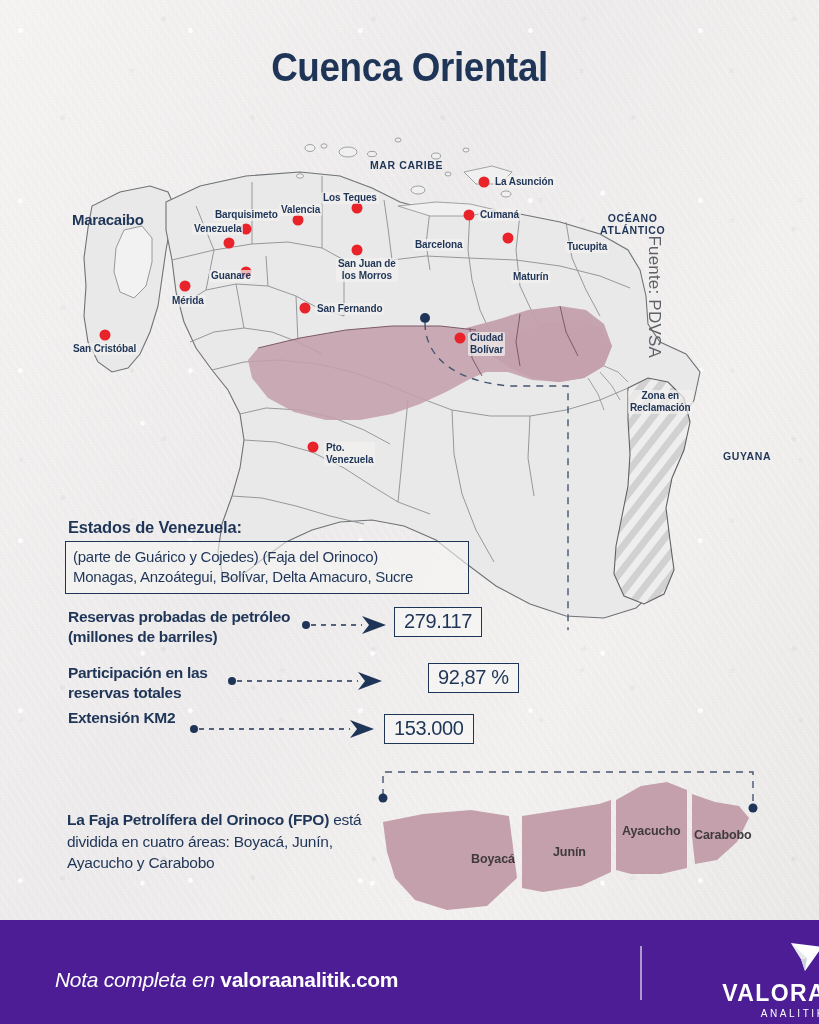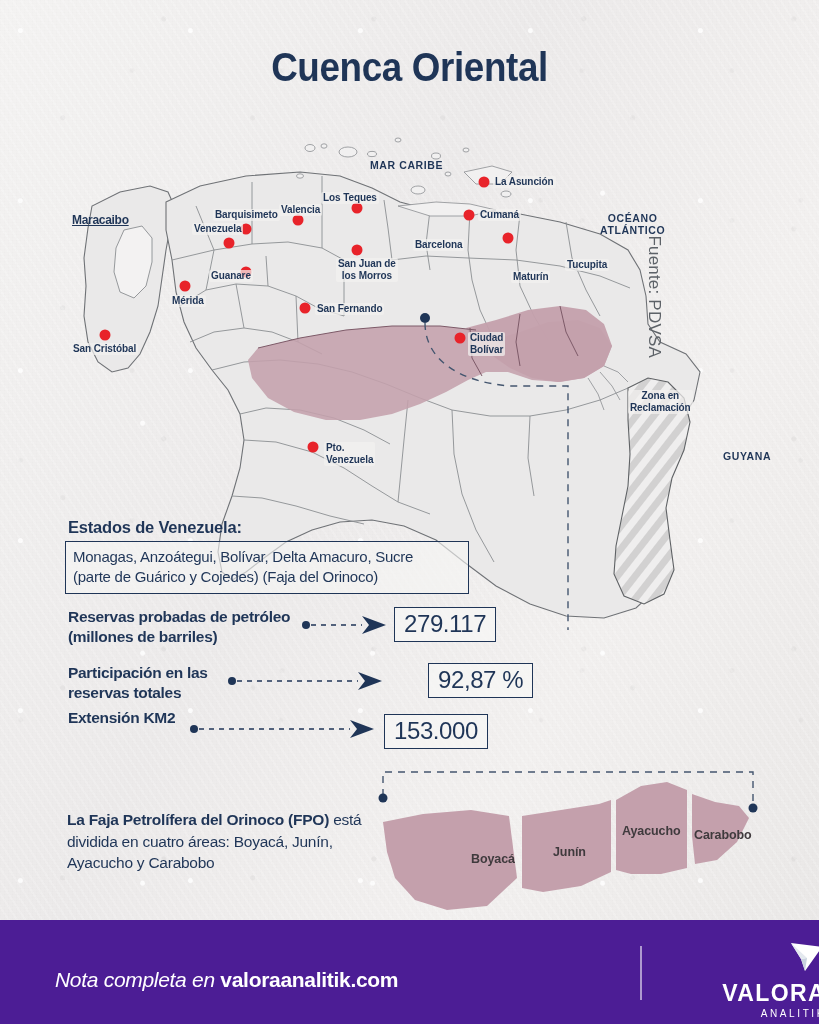--- a/index.html
+++ b/index.html
@@ -45,21 +45,21 @@
     position:absolute;
     font-family:"Liberation Sans", sans-serif;
     color:#1f3557;white-space:nowrap;
     font-size:10px;font-weight:bold;line-height:12px;
     letter-spacing:-0.1px;
   }
   .lbl.halo{
     background:rgba(242,241,240,.72);
     padding:0 2px;border-radius:2px;
   }
-  .lbl.big{font-size:12px;letter-spacing:-.3px;text-decoration:underline;}
+  .lbl.big{font-size:15px;letter-spacing:-.3px;}
   .lbl.sea{font-size:10.5px;letter-spacing:.6px;}
   .lbl.ctr{text-align:center;}
 
   .fuente{
     position:absolute;right:6px;top:248px;
     font-family:"Liberation Sans", sans-serif;
     font-size:17px;color:#5d6268;letter-spacing:.2px;
     transform:rotate(90deg);transform-origin:right top;
     white-space:nowrap;
   }
@@ -83,21 +83,21 @@
   .statRow{position:absolute;left:0;width:819px;}
   .statLabel{
     position:absolute;left:68px;
     font-size:15.5px;font-weight:bold;color:#1f3557;
     line-height:20px;letter-spacing:-.3px;white-space:pre-line;
   }
   .valBox{
     position:absolute;
     border:1.3px solid #1f3557;background:rgba(247,246,245,.72);
     padding:2px 9px 3px 9px;
-    font-size:24px;color:#1f3557;letter-spacing:-.4px;
+    font-size:20px;color:#1f3557;letter-spacing:-.4px;
     white-space:nowrap;
   }
   .conn{position:absolute;}
 
   
   #fpo{position:absolute;left:0;top:760px;width:819px;height:160px;}
   .fpoText{
     position:absolute;left:67px;top:49px;width:320px;
     font-size:15.5px;color:#1f3557;line-height:21.5px;letter-spacing:-.25px;
   }
@@ -261,39 +261,39 @@
   <div class="lbl halo" style="left:321px;top:82px;">Los Teques</div>
   <div class="lbl halo" style="left:493px;top:66px;">La Asunción</div>
   <div class="lbl halo" style="left:213px;top:99px;">Barquisimeto</div>
   <div class="lbl halo" style="left:279px;top:94px;">Valencia</div>
   <div class="lbl halo" style="left:478px;top:99px;">Cumaná</div>
   <div class="lbl halo" style="left:192px;top:113px;">Venezuela</div>
   <div class="lbl halo" style="left:413px;top:129px;">Barcelona</div>
   <div class="lbl halo ctr" style="left:336px;top:148px;white-space:pre-line;">San Juan de
 los Morros</div>
   <div class="lbl halo" style="left:511px;top:161px;">Maturín</div>
-  <div class="lbl halo" style="left:565px;top:149px;text-align:center;">Tucupita</div>
+  <div class="lbl halo" style="left:565px;top:131px;text-align:center;">Tucupita</div>
   <div class="lbl halo" style="left:209px;top:160px;">Guanare</div>
   <div class="lbl halo" style="left:170px;top:185px;">Mérida</div>
   <div class="lbl halo" style="left:315px;top:193px;">San Fernando</div>
   <div class="lbl halo" style="left:468px;top:222px;white-space:pre-line;">Ciudad
 Bolívar</div>
   <div class="lbl halo" style="left:71px;top:233px;">San Cristóbal</div>
   <div class="lbl halo" style="left:324px;top:332px;white-space:pre-line;">Pto.
 Venezuela</div>
 
   <div class="fuente">Fuente: PDVSA</div>
 </div>
 
 <div id="info">
 
   <div class="statesTitle">Estados de Venezuela:</div>
   <div class="statesBox">
+    <div>(parte de Guárico y Cojedes)  (Faja del Orinoco)</div>
     <div>Monagas, Anzoátegui, Bolívar, Delta Amacuro, Sucre</div>
-    <div>(parte de Guárico y Cojedes)  (Faja del Orinoco)</div>
   </div>
 
   <div class="statRow">
     <div class="statLabel" style="top:102px;">Reservas probadas de petróleo
 (millones de barriles)</div>
     <svg class="conn" style="left:300px;top:108px;" width="100" height="24">
       <circle cx="6" cy="12" r="4" fill="#1f3557"></circle>
       <line x1="11" y1="12" x2="62" y2="12" stroke="#1f3557" stroke-width="1.6" stroke-dasharray="5 5"></line>
       <polygon points="62,3 86,12 62,21 69,12" fill="#1f3557"></polygon>
     </svg>

